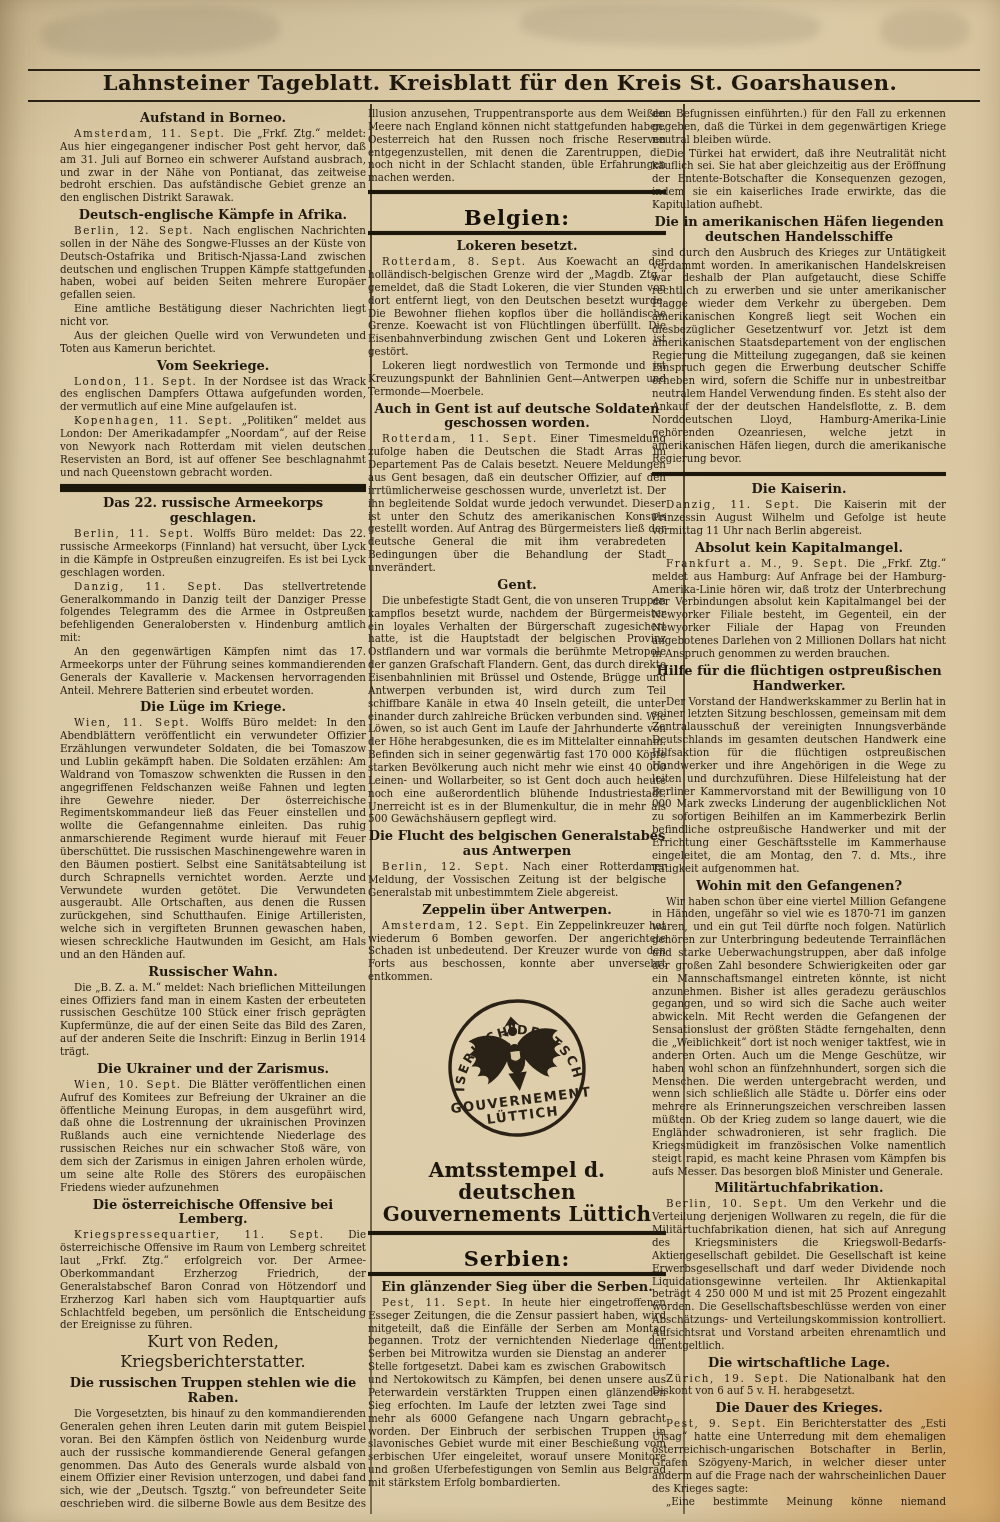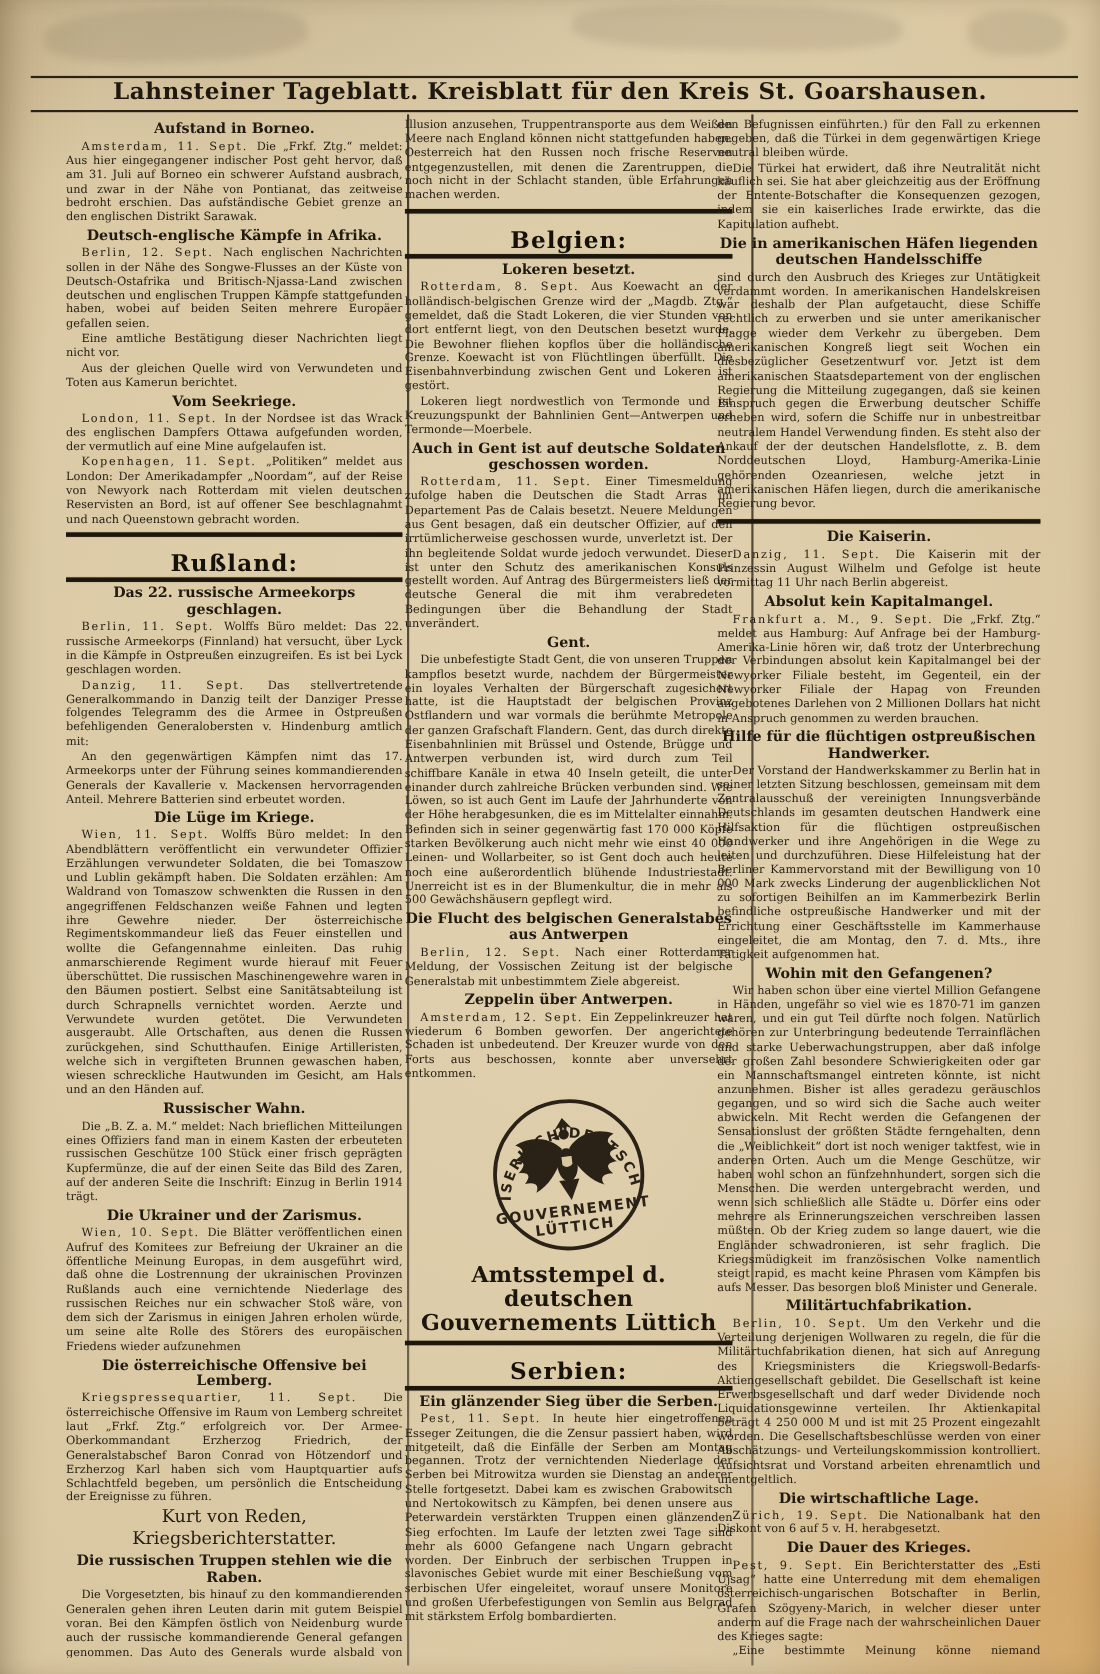--- a/index.html
+++ b/index.html
@@ -49,21 +49,21 @@
   .banner .btxt{text-align:center;font-size:21px;font-weight:bold;letter-spacing:1px;padding:11px 0 1px 0;color:#171209;}
 
   .stamp-block{margin:10px 0 6px 0;text-align:center;}
   .seal{width:150px;height:150px;transform:rotate(-7deg);margin:0 auto;display:block;}
   .sealring{fill:none;stroke:#2a2217;stroke-width:3;}
   .sealtxt{fill:#2a2217;font-family:"DejaVu Sans", sans-serif;font-weight:bold;}
   .arc-top{font-size:11px;letter-spacing:1.6px;}
   .seal-word{font-size:11.5px;letter-spacing:1.2px;}
   .eagle{fill:#2a2217;}
   .eagle-shield{fill:#d8c6a0;stroke:#2a2217;stroke-width:1;}
-  .stamp-caption{font-size:20px;font-weight:bold;line-height:1.1;color:#1c160d;letter-spacing:.2px;text-align:center;margin-top:4px;}
+  .stamp-caption{font-size:20px;font-weight:bold;line-height:1.1;color:#1c160d;letter-spacing:.2px;text-align:center;margin-top:16px;}
 </style>
 </head>
 <body>
 
 <div id="page">
   <div class="ghost g1"></div>
   <div class="ghost g2"></div>
   <div class="ghost g3"></div>
 
   <div class="mast-rule r1"></div>
@@ -78,21 +78,20 @@
       <p class="para"><span class="dateline">Amsterdam, 11. Sept. </span>Die „Frkf. Ztg.“ meldet: Aus hier eingegangener indischer Post geht hervor, daß am 31. Juli auf Borneo ein schwerer Aufstand ausbrach, und zwar in der Nähe von Pontianat, das zeitweise bedroht erschien. Das aufständische Gebiet grenze an den englischen Distrikt Sarawak.</p>
       <h3 class="head">Deutsch-englische Kämpfe in Afrika.</h3>
       <p class="para"><span class="dateline">Berlin, 12. Sept. </span>Nach englischen Nachrichten sollen in der Nähe des Songwe-Flusses an der Küste von Deutsch-Ostafrika und Britisch-Njassa-Land zwischen deutschen und englischen Truppen Kämpfe stattgefunden haben, wobei auf beiden Seiten mehrere Europäer gefallen seien.</p>
       <p class="para">Eine amtliche Bestätigung dieser Nachrichten liegt nicht vor.</p>
       <p class="para">Aus der gleichen Quelle wird von Verwundeten und Toten aus Kamerun berichtet.</p>
       <h3 class="head">Vom Seekriege.</h3>
       <p class="para"><span class="dateline">London, 11. Sept. </span>In der Nordsee ist das Wrack des englischen Dampfers Ottawa aufgefunden worden, der vermutlich auf eine Mine aufgelaufen ist.</p>
       <p class="para"><span class="dateline">Kopenhagen, 11. Sept. </span>„Politiken“ meldet aus London: Der Amerikadampfer „Noordam“, auf der Reise von Newyork nach Rotterdam mit vielen deutschen Reservisten an Bord, ist auf offener See beschlagnahmt und nach Queenstown gebracht worden.</p>
       <div class="banner">
         <div class="bar"></div>
-        <div class="btxt">Rußland:</div>
         <div class="bar"></div>
       </div>
       <h3 class="head">Das 22. russische Armeekorps geschlagen.</h3>
       <p class="para"><span class="dateline">Berlin, 11. Sept. </span>Wolffs Büro meldet: Das 22. russische Armeekorps (Finnland) hat versucht, über Lyck in die Kämpfe in Ostpreußen einzugreifen. Es ist bei Lyck geschlagen worden.</p>
       <p class="para"><span class="dateline">Danzig, 11. Sept. </span>Das stellvertretende Generalkommando in Danzig teilt der Danziger Presse folgendes Telegramm des die Armee in Ostpreußen befehligenden Generalobersten v. Hindenburg amtlich mit:</p>
       <p class="para">An den gegenwärtigen Kämpfen nimt das 17. Armeekorps unter der Führung seines kommandierenden Generals der Kavallerie v. Mackensen hervorragenden Anteil. Mehrere Batterien sind erbeutet worden.</p>
       <h3 class="head">Die Lüge im Kriege.</h3>
       <p class="para"><span class="dateline">Wien, 11. Sept. </span>Wolffs Büro meldet: In den Abendblättern veröffentlicht ein verwundeter Offizier Erzählungen verwundeter Soldaten, die bei Tomaszow und Lublin gekämpft haben. Die Soldaten erzählen: Am Waldrand von Tomaszow schwenkten die Russen in den angegriffenen Feldschanzen weiße Fahnen und legten ihre Gewehre nieder. Der österreichische Regimentskommandeur ließ das Feuer einstellen und wollte die Gefangennahme einleiten. Das ruhig anmarschierende Regiment wurde hierauf mit Feuer überschüttet. Die russischen Maschinengewehre waren in den Bäumen postiert. Selbst eine Sanitätsabteilung ist durch Schrapnells vernichtet worden. Aerzte und Verwundete wurden getötet. Die Verwundeten ausgeraubt. Alle Ortschaften, aus denen die Russen zurückgehen, sind Schutthaufen. Einige Artilleristen, welche sich in vergifteten Brunnen gewaschen haben, wiesen schreckliche Hautwunden im Gesicht, am Hals und an den Händen auf.</p>
       <h3 class="head">Russischer Wahn.</h3>
       <p class="para">Die „B. Z. a. M.“ meldet: Nach brieflichen Mitteilungen eines Offiziers fand man in einem Kasten der erbeuteten russischen Geschütze 100 Stück einer frisch geprägten Kupfermünze, die auf der einen Seite das Bild des Zaren, auf der anderen Seite die Inschrift: Einzug in Berlin 1914 trägt.</p>

